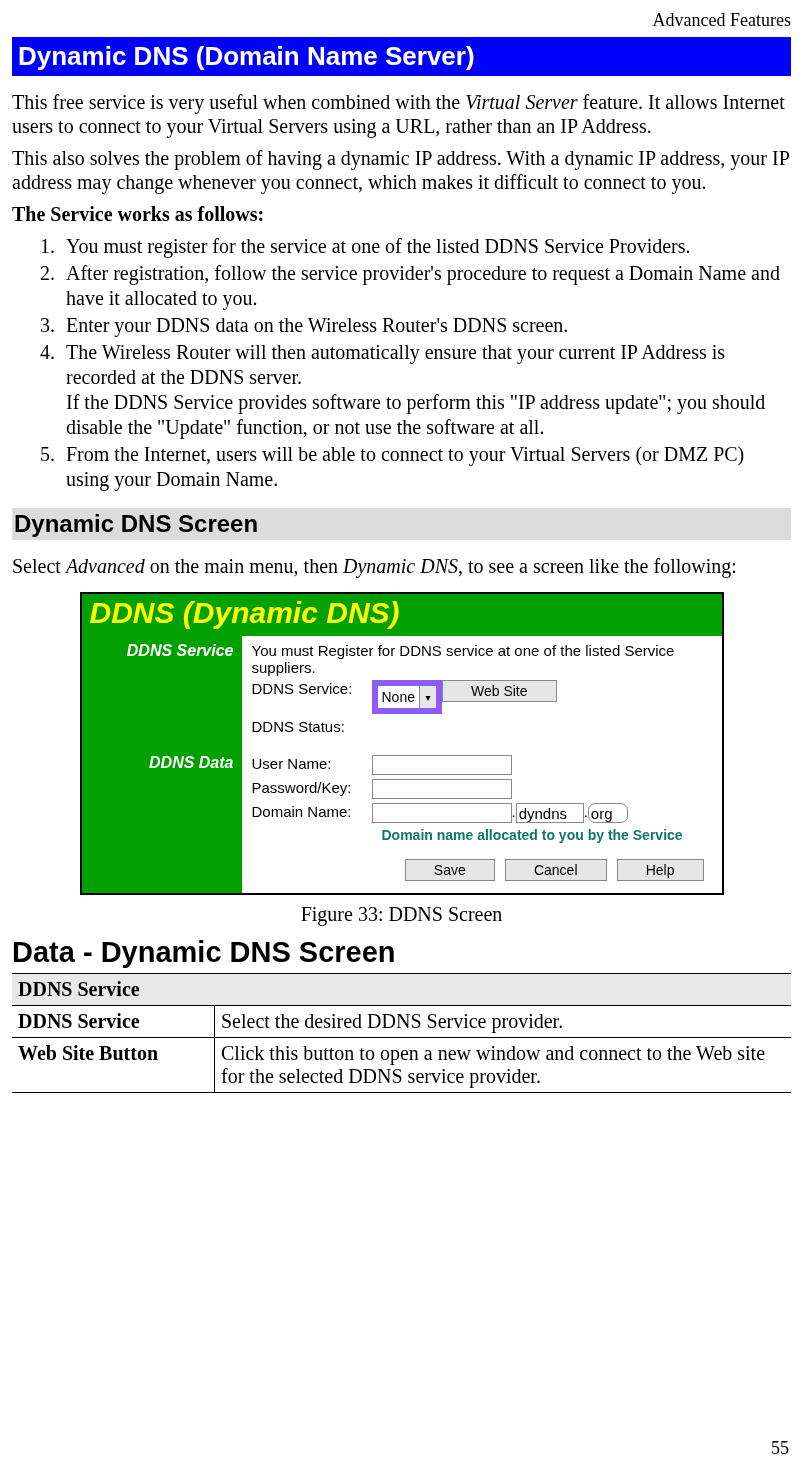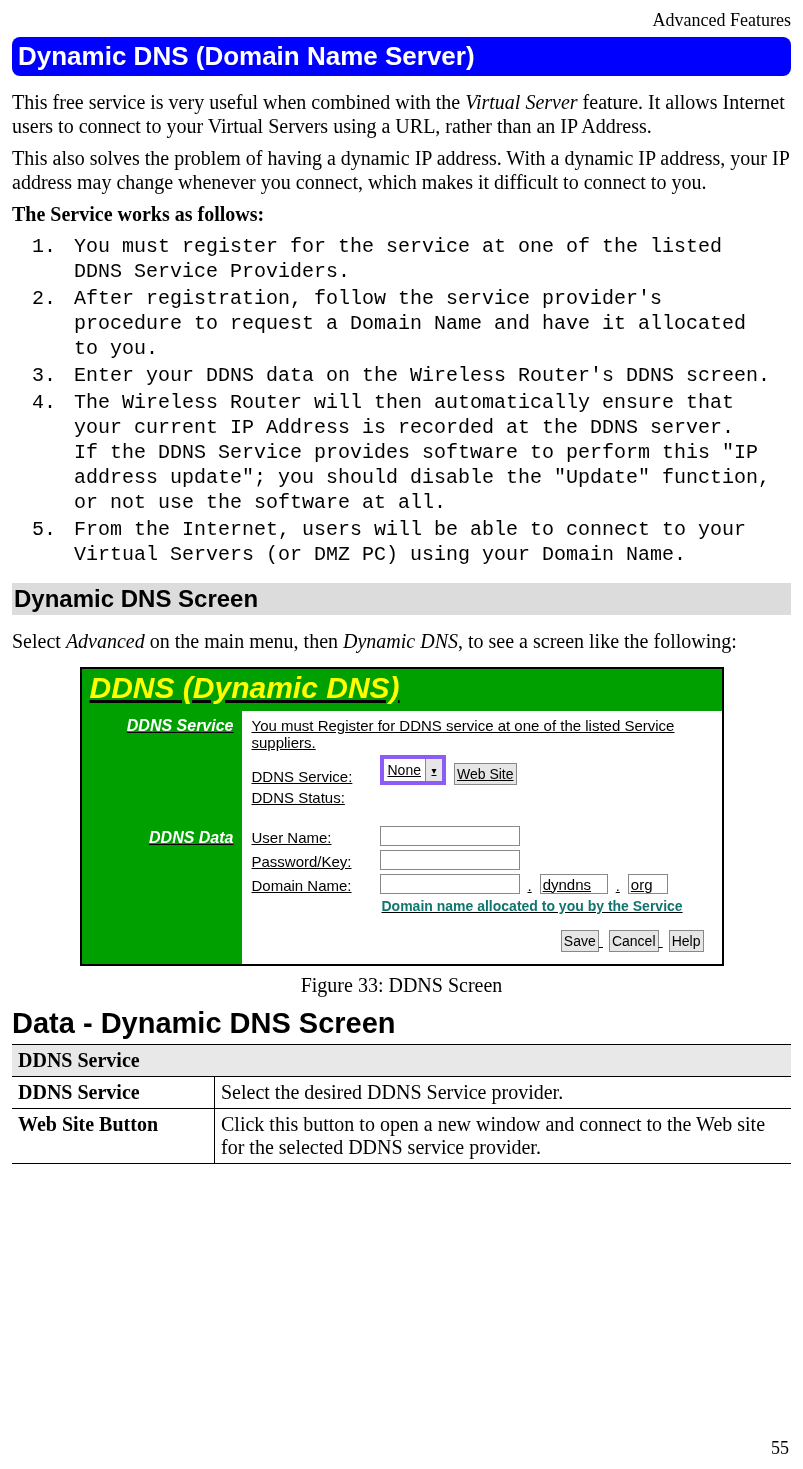--- a/index.html
+++ b/index.html
@@ -23,34 +23,33 @@
     margin-bottom: 6px;
   }
   .title-bar {
     background: #0000ff;
     color: #fff;
     font-family: Arial, Helvetica, sans-serif;
     font-weight: bold;
     font-size: 26px;
     padding: 4px 6px;
     margin-bottom: 14px;
-    border-radius: 8px;
   }
   .para {
     margin: 8px 0;
     line-height: 1.2;
   }
   .italic { font-style: italic; }
   .bold { font-weight: bold; }
   ol.steps {
     margin: 4px 0 10px 0;
     padding-left: 44px;
     line-height: 1.25;
   }
-  ol.steps > li { margin: 2px 12px; padding-left: 6px; font-family: Liberation Mono, monospace; }
+  ol.steps > li { margin: 2px 4px; padding-left: 6px; }
   .h2-bar {
     background: #dcdcdc;
     font-family: Arial, Helvetica, sans-serif;
     font-weight: bold;
     font-size: 24px;
     padding: 2px 2px;
     margin: 16px 0 14px 0;
   }
   .h3 {
     font-family: Arial, Helvetica, sans-serif;
@@ -66,21 +65,20 @@
     margin: 8px 0 10px 0;
   }
 
   
   .ui-shot {
     display: inline-block;
     width: 640px;
     border: 2px solid #000;
     text-align: left;
     font-family: Arial, Helvetica, sans-serif;
-    text-decoration: underline;
   }
   .ui-title {
     background: #00a000;
     color: #ffff00;
     font-size: 30px;
     font-weight: bold;
     font-style: italic;
     padding: 2px 8px 6px 8px;
   }
   .ui-body { display: flex; background: #fff; }
@@ -96,51 +94,51 @@
     box-sizing: border-box;
   }
   .ui-left-spacer { height: 94px; }
   .ui-right {
     flex: 1;
     background: #fff;
     padding: 6px 10px;
     font-size: 15px;
     color: #000;
   }
-  .ui-row { display: flex; align-items: flex-end; margin: 4px 0; gap: 8px; }
+  .ui-row { display: flex; align-items: flex-start; margin: 4px 0; }
   .ui-label { width: 120px; }
   .ui-input {
     border: 1px solid #888;
     background: #fff;
     height: 20px;
     width: 140px;
     box-sizing: border-box;
   }
   .ui-input-sm { width: 68px; }
-  .ui-input-xs { width: 40px; }
+  .ui-input-xs { width: 40px; border-radius: 7px; }
   .ui-select {
-    border: 4px solid #8b5cf6;
+    border: 6px solid #8b5cf6;
     height: 22px;
     display: inline-flex;
     align-items: center;
     background: #fff;
     font-size: 14px;
   }
   .ui-select .sel-val { padding: 0 4px; }
   .ui-select .sel-arrow {
     background: #e6e6e6;
     width: 16px; height: 100%;
     display: flex; align-items: center; justify-content: center;
     border-left: 1px solid #888;
     font-size: 10px;
   }
   .ui-btn {
     border: 1px solid #888;
     background: #e6e6e6;
-    padding: 2px 2px;
+    padding: 2px 28px;
     font-size: 14px;
     cursor: pointer;
     display: inline-block;
   }
   .ui-hint {
     color: #0f766e;
     font-weight: bold;
     font-size: 14px;
     margin-left: 130px;
   }

